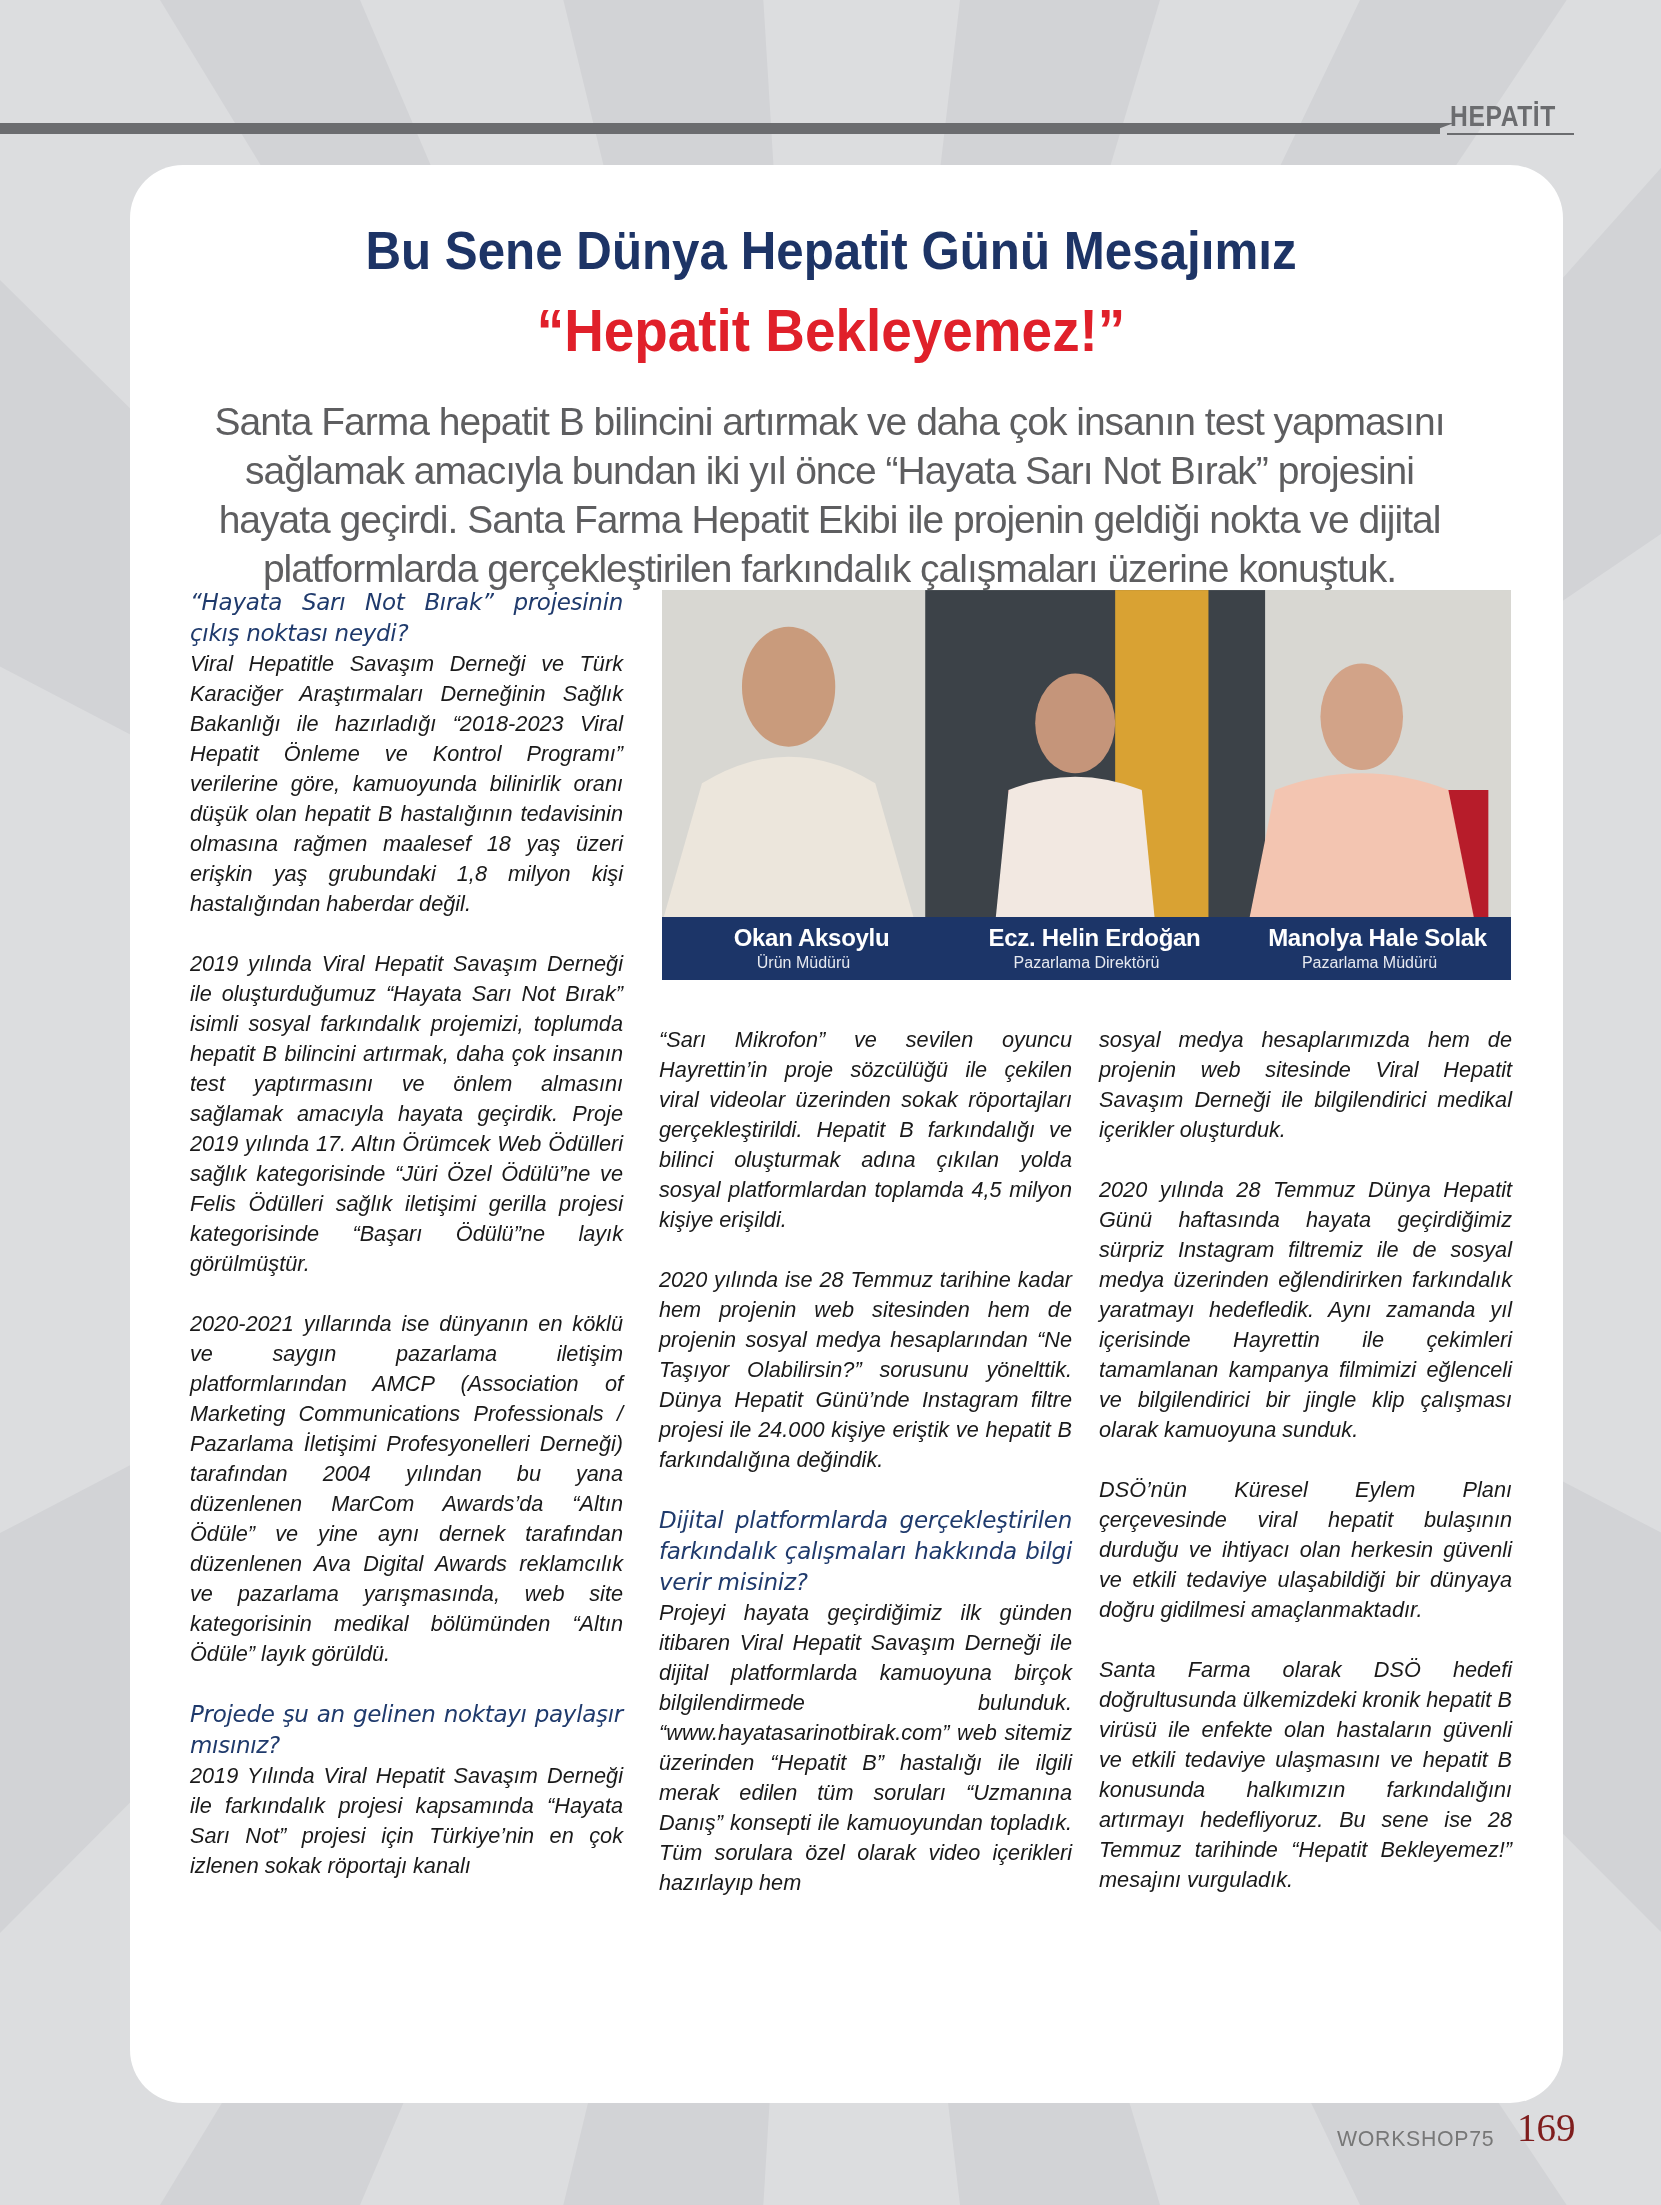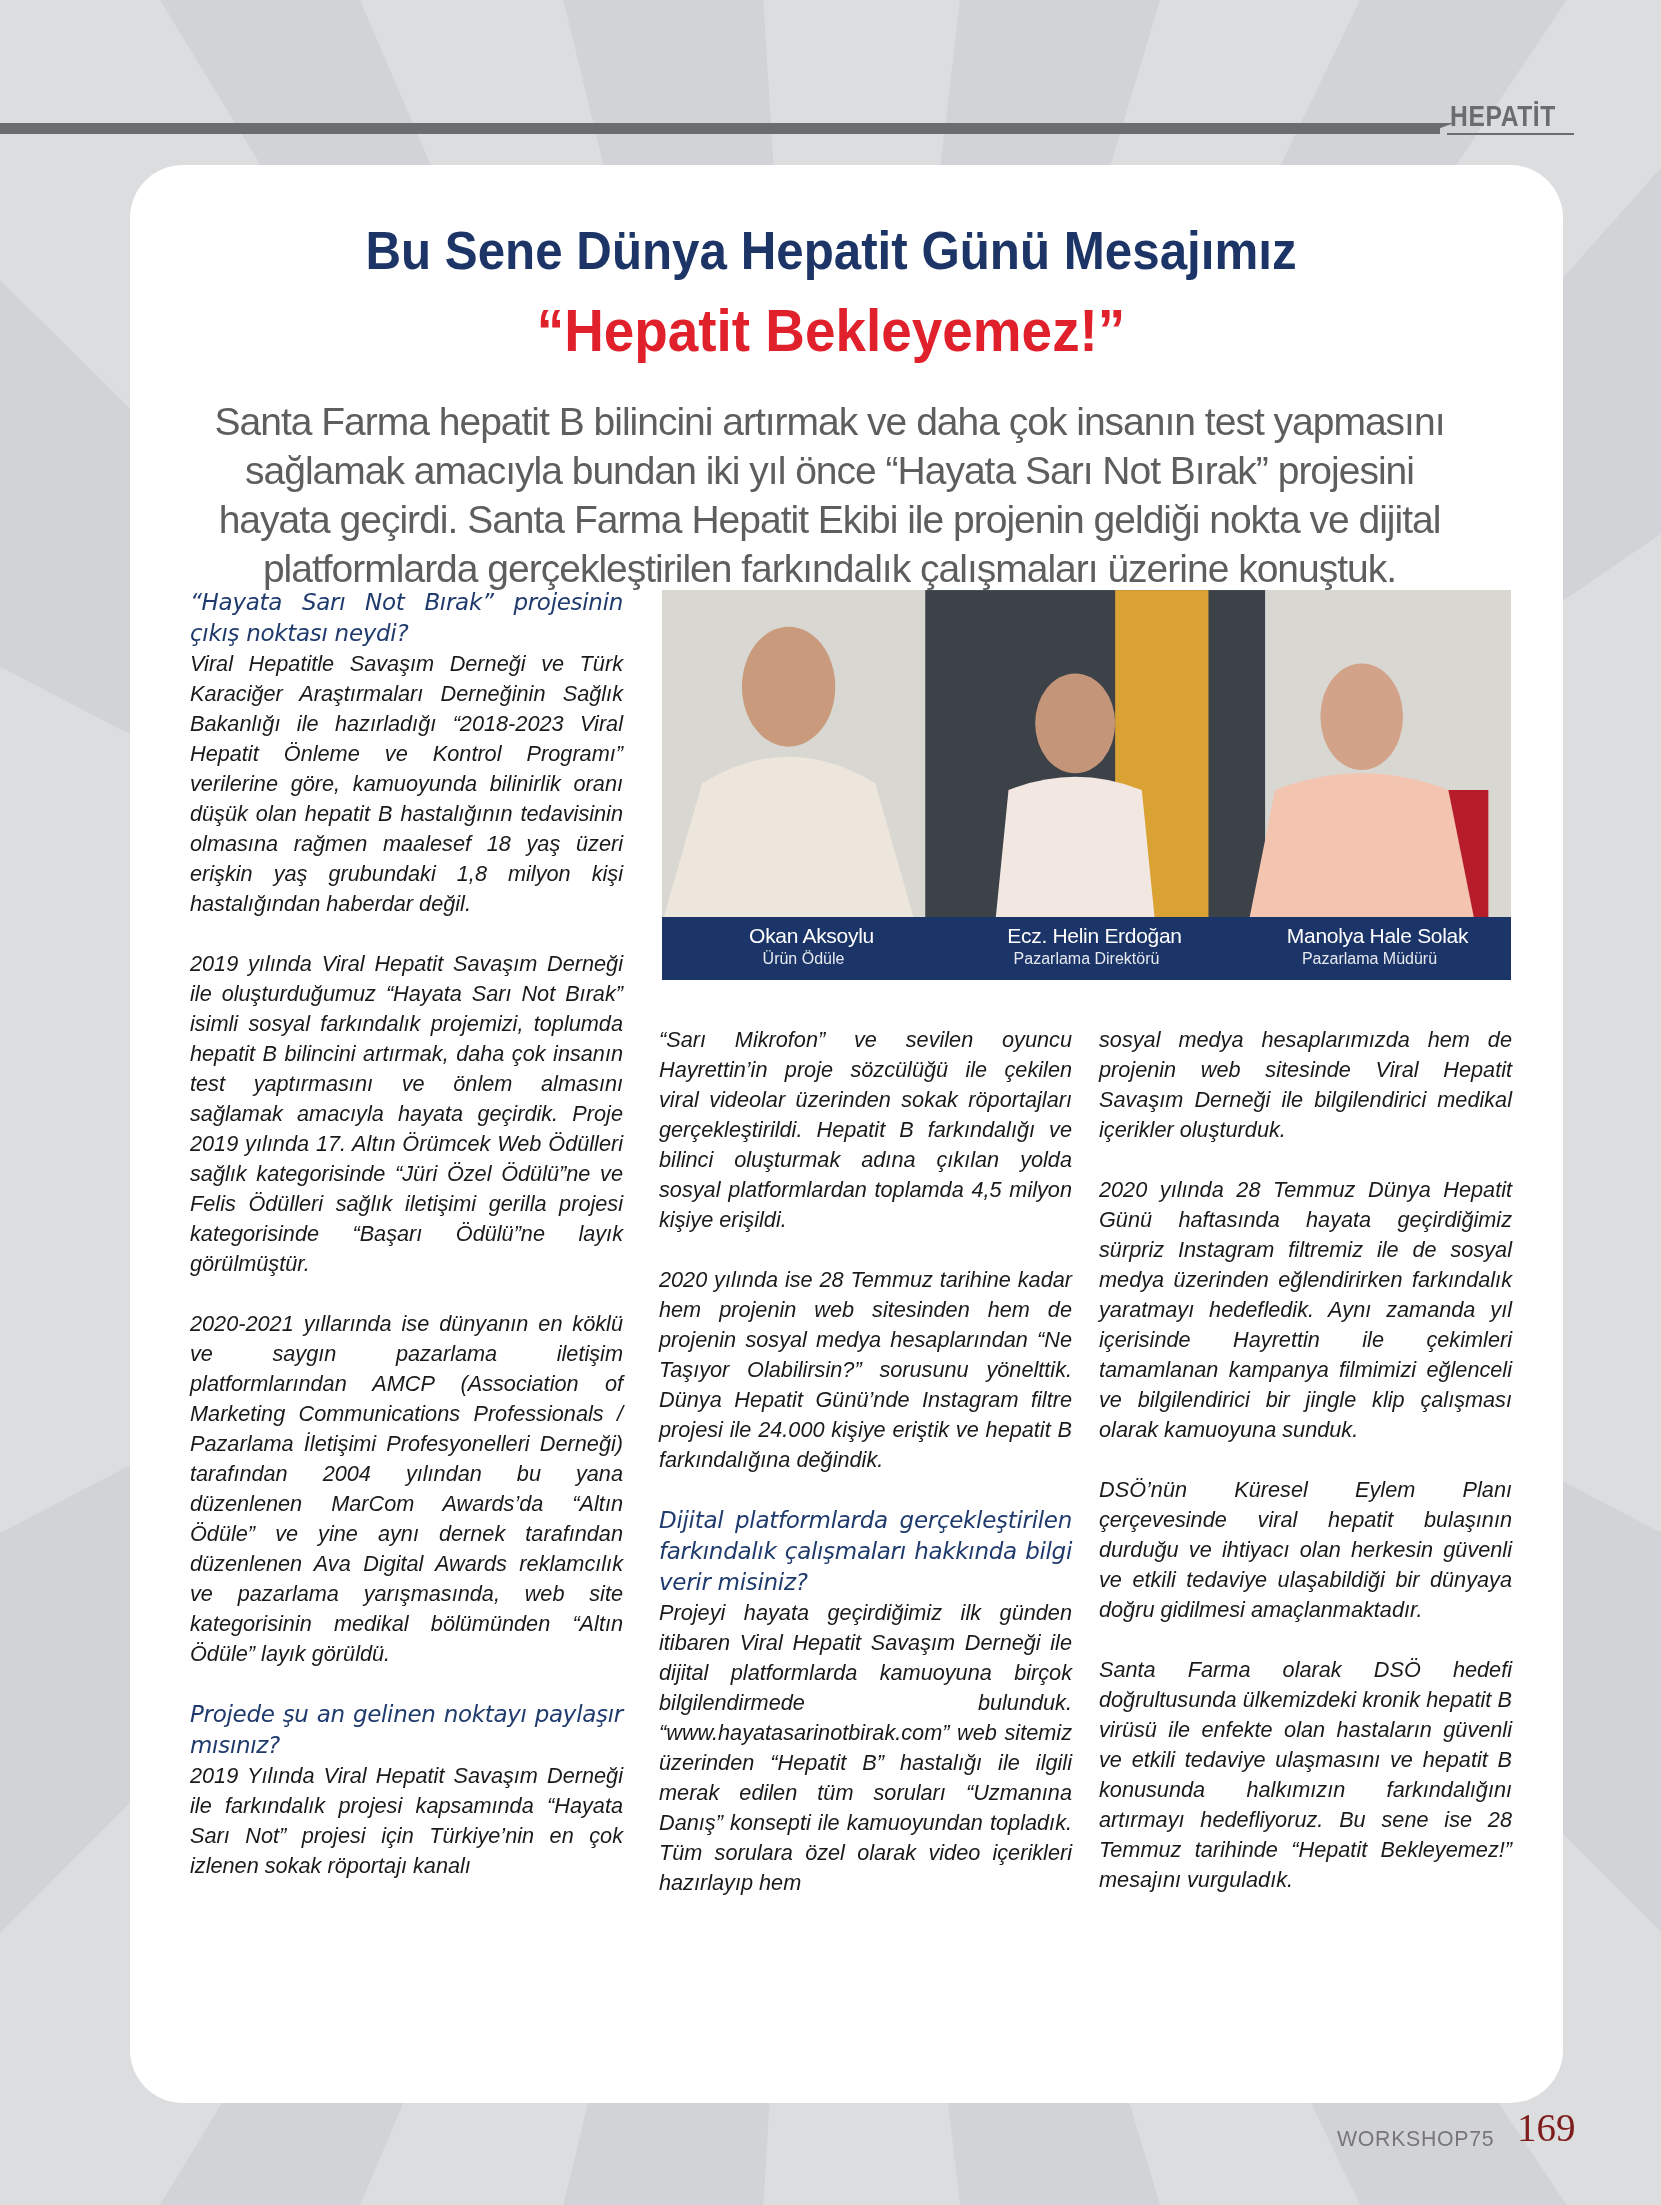--- a/index.html
+++ b/index.html
@@ -26,21 +26,21 @@
   .col { position:absolute; font-size:21.7px; line-height:30px; color:#1a1a1a; text-align:justify;font-style:italic; }
   .col p { margin:0 0 30px 0; }
   .col h3 { margin:0; font-family:"DejaVu Sans", sans-serif; font-weight:normal; color:#1f3a6c;
     font-size:23px; line-height:31px; letter-spacing:-0.3px; }
   .c1 { left:190px; top:587px; width:433px; }
   .c2 { left:659px; top:1025px; width:413px; }
   .c3 { left:1099px; top:1025px; width:413px; }
   .photo { position:absolute; left:662px; top:590px; width:849px; height:390px; overflow:hidden; background:#d9d9d4; }
   .caption { position:absolute; left:0; bottom:0; width:100%; height:63px; background:#1c3568; display:flex; }
   .cap { flex:1; text-align:center; color:#fff; }
-  .cap-name { font-weight:normal; font-size:21px; margin-top:6.7px; letter-spacing:-0.3px;margin-left:16px; }
+  .cap-name { font-weight:bold; font-size:24px; margin-top:6.7px; letter-spacing:-0.3px;margin-left:16px; }
   .cap-role { font-size:16px; margin-top:2.7px; color:#e6e9f0; }
   .footer-mag { position:absolute; left:1337px; top:2127px; font-size:21.3px; color:#777; letter-spacing:0.7px; }
   .footer-page { position:absolute; left:1517px; top:2105px; font-family:Liberation Serif, serif;
     font-size:39px; color:#7f1d1d; }
 </style>
 </head>
 <body>
 
 <svg class="rays" viewBox="0 0 2493 3308" preserveAspectRatio="none">
   <g fill="#d2d3d6">
@@ -89,21 +89,21 @@
     <ellipse cx="190" cy="145" rx="70" ry="90" fill="#c99b7c"></ellipse>
     <path d="M60,290 Q190,210 320,290 L380,500 L0,500 Z" fill="#ece6dc"></path>
     <ellipse cx="620" cy="200" rx="60" ry="75" fill="#c5957a"></ellipse>
     <path d="M520,300 Q620,260 720,300 L740,500 L500,500 Z" fill="#f2e8e1"></path>
     <ellipse cx="1050" cy="190" rx="62" ry="80" fill="#d2a388"></ellipse>
     <path d="M920,300 Q1050,250 1180,300 L1220,500 L880,500 Z" fill="#f3c5b1"></path>
   </svg>
   <div class="caption">
     <div class="cap">
       <div class="cap-name">Okan Aksoylu</div>
-      <div class="cap-role">Ürün Ödüle</div>
+      <div class="cap-role">Ürün Müdürü</div>
     </div>
     <div class="cap">
       <div class="cap-name">Ecz. Helin Erdoğan</div>
       <div class="cap-role">Pazarlama Direktörü</div>
     </div>
     <div class="cap">
       <div class="cap-name">Manolya Hale Solak</div>
       <div class="cap-role">Pazarlama Müdürü</div>
     </div>
   </div>

